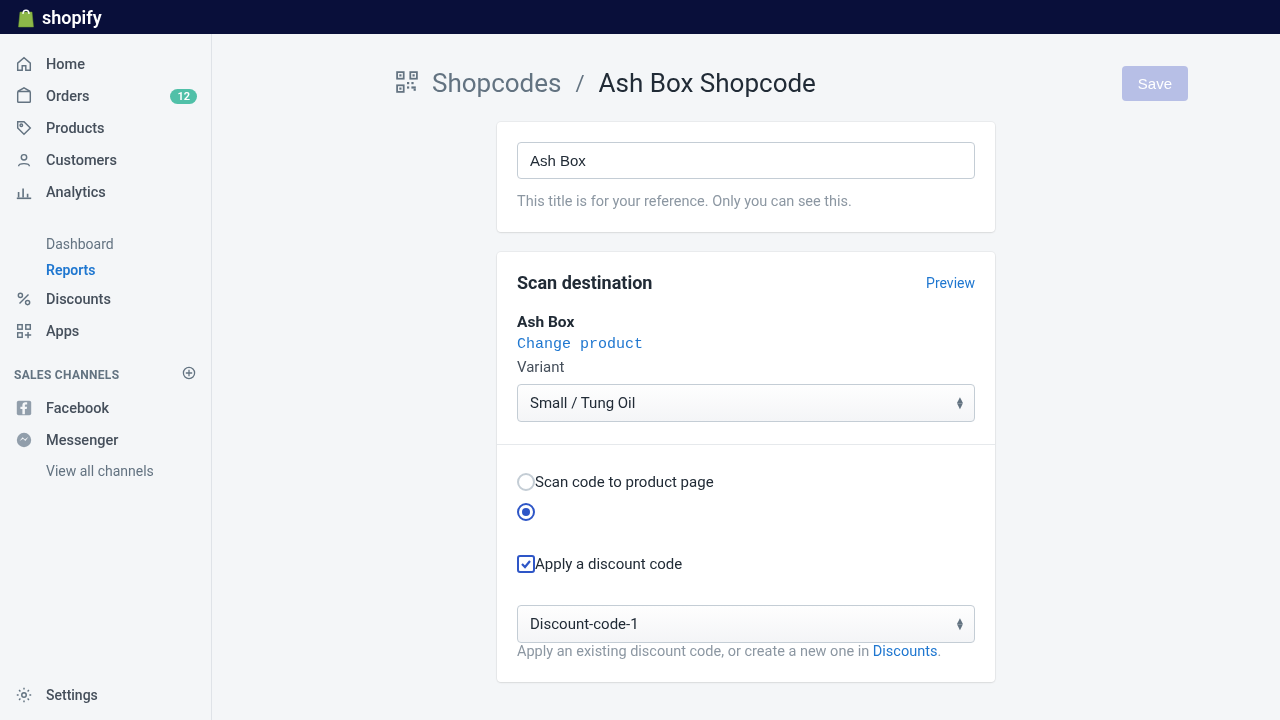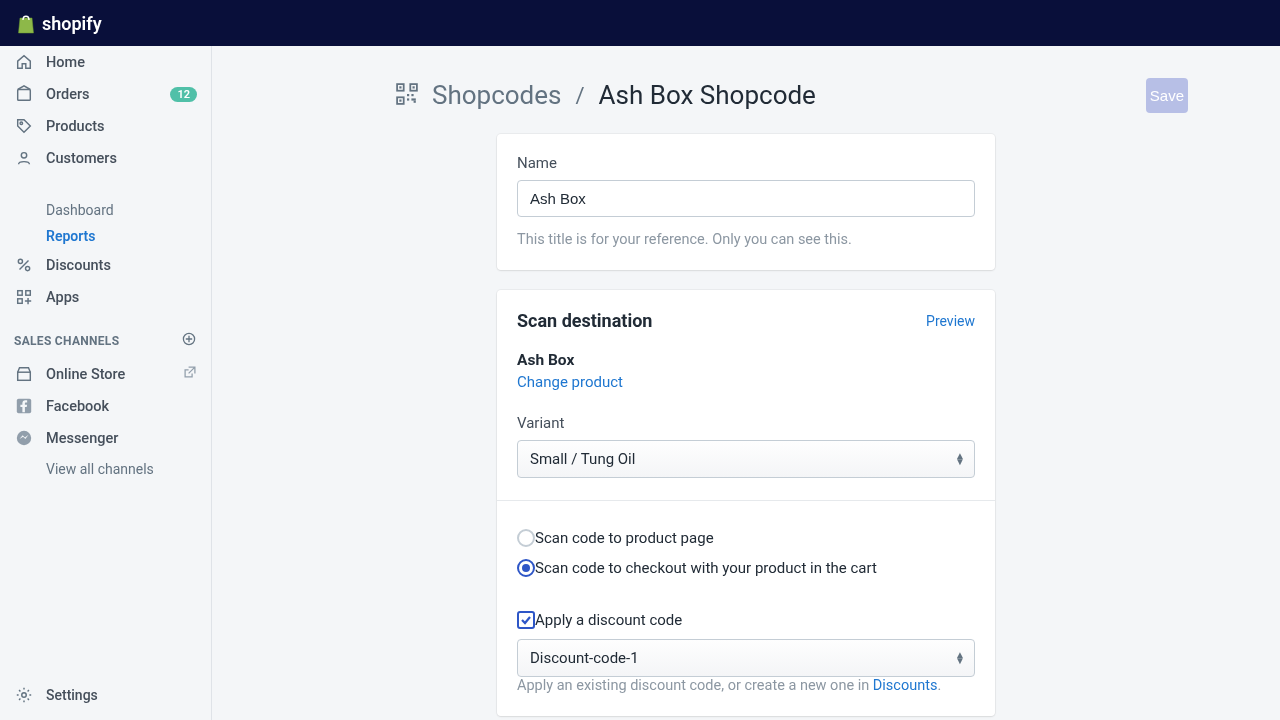--- a/index.html
+++ b/index.html
@@ -6,36 +6,37 @@
   html, body { height: 100%; }
   body {
     font-family: -apple-system, BlinkMacSystemFont, "Segoe UI", Roboto, Helvetica, Arial, sans-serif;
     background: #f4f6f8;
     color: #212b36;
     font-size: 14px;
     overflow: hidden;
   }
   .app { display: flex; flex-direction: column; height: 100vh; width: 1280px; }
   .topbar {
-    height: 46px;
+    height: 34px;
     background: #090f3a;
     display: flex;
     align-items: center;
     padding: 0 16px;
     flex-shrink: 0;
   }
   .logo { display: flex; align-items: center; color: #fff; font-weight: 600; font-size: 18px; }
   .logo svg { margin-right: 6px; }
   .body { display: flex; flex: 1; overflow: hidden; }
   .sidebar {
     width: 212px;
     background: #f4f6f8;
     border-right: 1px solid #dfe3e8;
     display: flex;
     flex-direction: column;
+    padding-top: 14px;
     flex-shrink: 0;
   }
   .nav { list-style: none; }
   .nav-item {
     display: flex;
     align-items: center;
     padding: 7px 14px 7px 14px;
     cursor: pointer;
     color: #454f5b;
     font-weight: 500;
@@ -95,21 +96,21 @@
   .qr-icon { color:#637381; }
   .crumb-link { color:#637381; font-size:26px; font-weight:400; }
   .crumb-sep { color:#637381; font-size:22px; }
   .page-title { font-size:26px; font-weight:400; color:#212b36; }
   .save-btn {
     position: absolute;
     right: -92px;
     background:#b7bfe6;
     color:#fff;
     border:none;
-    padding: 9px 4px;
+    padding: 9px 16px;
     font-size:15px;
     border-radius:4px;
     cursor: default;
   }
 
   .card {
     max-width: 498px;
     margin: 0 auto 20px;
     background:#fff;
     border-radius:4px;
@@ -125,21 +126,21 @@
     font-size:15px;
     color:#212b36;
     background:#fff;
   }
   .help { color:#8c97a2; font-size:14.5px; margin-top:14px; }
 
   .card-title-row { display:flex; align-items:center; justify-content:space-between; margin-bottom:20px; }
   .card-title { font-size:18px; font-weight:700; color:#212b36; }
   .link { color:#1f77d0; cursor:pointer; }
   .prod-name { font-weight:700; font-size:15.5px; margin-bottom:4px; }
-  .change-link { color:#1f77d0; font-size:15px; margin-bottom:18px; display:inline-block; cursor:pointer; }
+  .change-link { color:#1f77d0; font-size:15px; display:inline-block; cursor:pointer;font-family:Liberation Mono, monospace; }
 
   .select-wrap { position:relative; }
   .select {
     width:100%;
     border:1px solid #c4cdd5;
     border-radius:4px;
     padding: 9px 34px 9px 12px;
     font-size:15px;
     color:#212b36;
     background: linear-gradient(#fefefe,#f4f5f7);
@@ -154,21 +155,21 @@
   .radio {
     width:18px; height:18px; border-radius:50%; border:2px solid #c4cdd5; display:inline-flex; align-items:center; justify-content:center; flex-shrink:0;
   }
   .radio.sel { border-color:#2e56c7; }
   .radio.sel::after { content:""; width:8px; height:8px; background:#2e56c7; border-radius:50%; }
   .radio-label { font-size:15px; color:#212b36; }
 
   .check {
     width:18px; height:18px; border:2px solid #2e56c7; border-radius:3px; display:inline-flex; align-items:center; justify-content:center; flex-shrink:0; color:#2e56c7;
   }
-  .discount-select { margin-top:4px; }
+  .discount-select { margin-top:26px; }
   .discount-help { color:#8c97a2; font-size:14.5px; }
   .discount-help .link { color:#1f77d0; }
 </style>
 </head>
 <body>
 
 <div class="app">
   <div class="topbar">
     <div class="logo">
       <svg width="20" height="22" viewBox="0 0 20 22" fill="none">
@@ -211,20 +212,29 @@
         </li>
         <li class="nav-item">
           <span class="icon">
             <svg width="18" height="18" viewBox="0 0 20 20" fill="none" stroke="currentColor" stroke-width="1.6">
                 <circle cx="10" cy="7" r="3"></circle>
                 <path d="M4 17 C4 13 16 13 16 17"></path>
               </svg>
           </span>
           <span>Customers</span>
         </li>
+        <li class="nav-item">
+          <span class="icon">
+            <svg width="18" height="18" viewBox="0 0 20 20" fill="none" stroke="currentColor" stroke-width="1.8">
+                <path d="M4 16 V10 M9 16 V6 M14 16 V12"></path>
+                <path d="M2 17 H18"></path>
+              </svg>
+          </span>
+          <span>Analytics</span>
+        </li>
       </ul>
       <ul class="subnav">
         <li>Dashboard</li>
         <li class="active">Reports</li>
       </ul>
       <ul class="nav">
         <li class="nav-item">
           <span class="icon">
             <svg width="18" height="18" viewBox="0 0 20 20" fill="none" stroke="currentColor" stroke-width="1.6">
                 <circle cx="6" cy="6" r="2.3"></circle>
@@ -246,35 +256,20 @@
           <span>Apps</span>
         </li>
       </ul>
 
       <div class="section-header">
         <span>SALES CHANNELS</span>
         <span class="plus">
           <svg width="16" height="16" viewBox="0 0 20 20" fill="none" stroke="currentColor" stroke-width="1.6">
               <circle cx="10" cy="10" r="7"></circle>
               <path d="M10 6 V14 M6 10 H14"></path>
-            </svg>
-        </span>
-      </div>
-      <div class="channel-item">
-        <span class="icon">
-          <svg width="18" height="18" viewBox="0 0 20 20" fill="none" stroke="currentColor" stroke-width="1.6">
-              <rect x="3" y="8" width="14" height="9"></rect>
-              <path d="M3 8 L5 3 H15 L17 8"></path>
-            </svg>
-        </span>
-        <span>Online Store</span>
-        <span class="ext">
-          <svg width="14" height="14" viewBox="0 0 20 20" fill="none" stroke="currentColor" stroke-width="1.8">
-              <path d="M8 3 H17 V12 M17 3 L8 12"></path>
-              <path d="M13 12 V17 H3 V7 H8"></path>
             </svg>
         </span>
       </div>
       <div class="channel-item">
         <span class="icon">
           <svg width="18" height="18" viewBox="0 0 20 20">
               <rect x="2" y="2" width="16" height="16" rx="2" fill="#919eab"></rect>
               <path d="M11 17 V11 H13 L13.4 8.5 H11 V7 C11 6.2 11.3 6 12.2 6 H13.5 V3.7 C13 3.6 12.2 3.5 11.4 3.5 C9.4 3.5 8.2 4.7 8.2 7 V8.5 H6 V11 H8.2 V17 Z" fill="#f4f6f8"></path>
             </svg>
         </span>
@@ -322,21 +317,20 @@
               </svg>
           </span>
           <span class="crumb-link">Shopcodes</span>
           <span class="crumb-sep">/</span>
           <span class="page-title">Ash Box Shopcode</span>
         </div>
         <button class="save-btn">Save</button>
       </div>
 
       <div class="card">
-        <label class="field-label">Name</label>
         <input class="text-input" value="Ash Box" style="">
         <p class="help">This title is for your reference. Only you can see this.</p>
       </div>
 
       <div class="card">
         <div class="card-title-row">
           <h2 class="card-title">Scan destination</h2>
           <span class="link">Preview</span>
         </div>
         <div class="prod-name">Ash Box</div>
@@ -349,21 +343,20 @@
         </div>
 
         <hr class="divider">
 
         <div class="radio-row">
           <span class="radio"></span>
           <span class="radio-label">Scan code to product page</span>
         </div>
         <div class="radio-row">
           <span class="radio sel"></span>
-          <span class="radio-label">Scan code to checkout with your product in the cart</span>
         </div>
 
         <div class="check-row" style="margin-top:22px">
           <span class="check">
             <svg width="12" height="12" viewBox="0 0 12 12" fill="none" stroke="currentColor" stroke-width="2.2">
                 <path d="M2 6 L5 9 L10 3"></path>
               </svg>
           </span>
           <span class="radio-label">Apply a discount code</span>
         </div>

